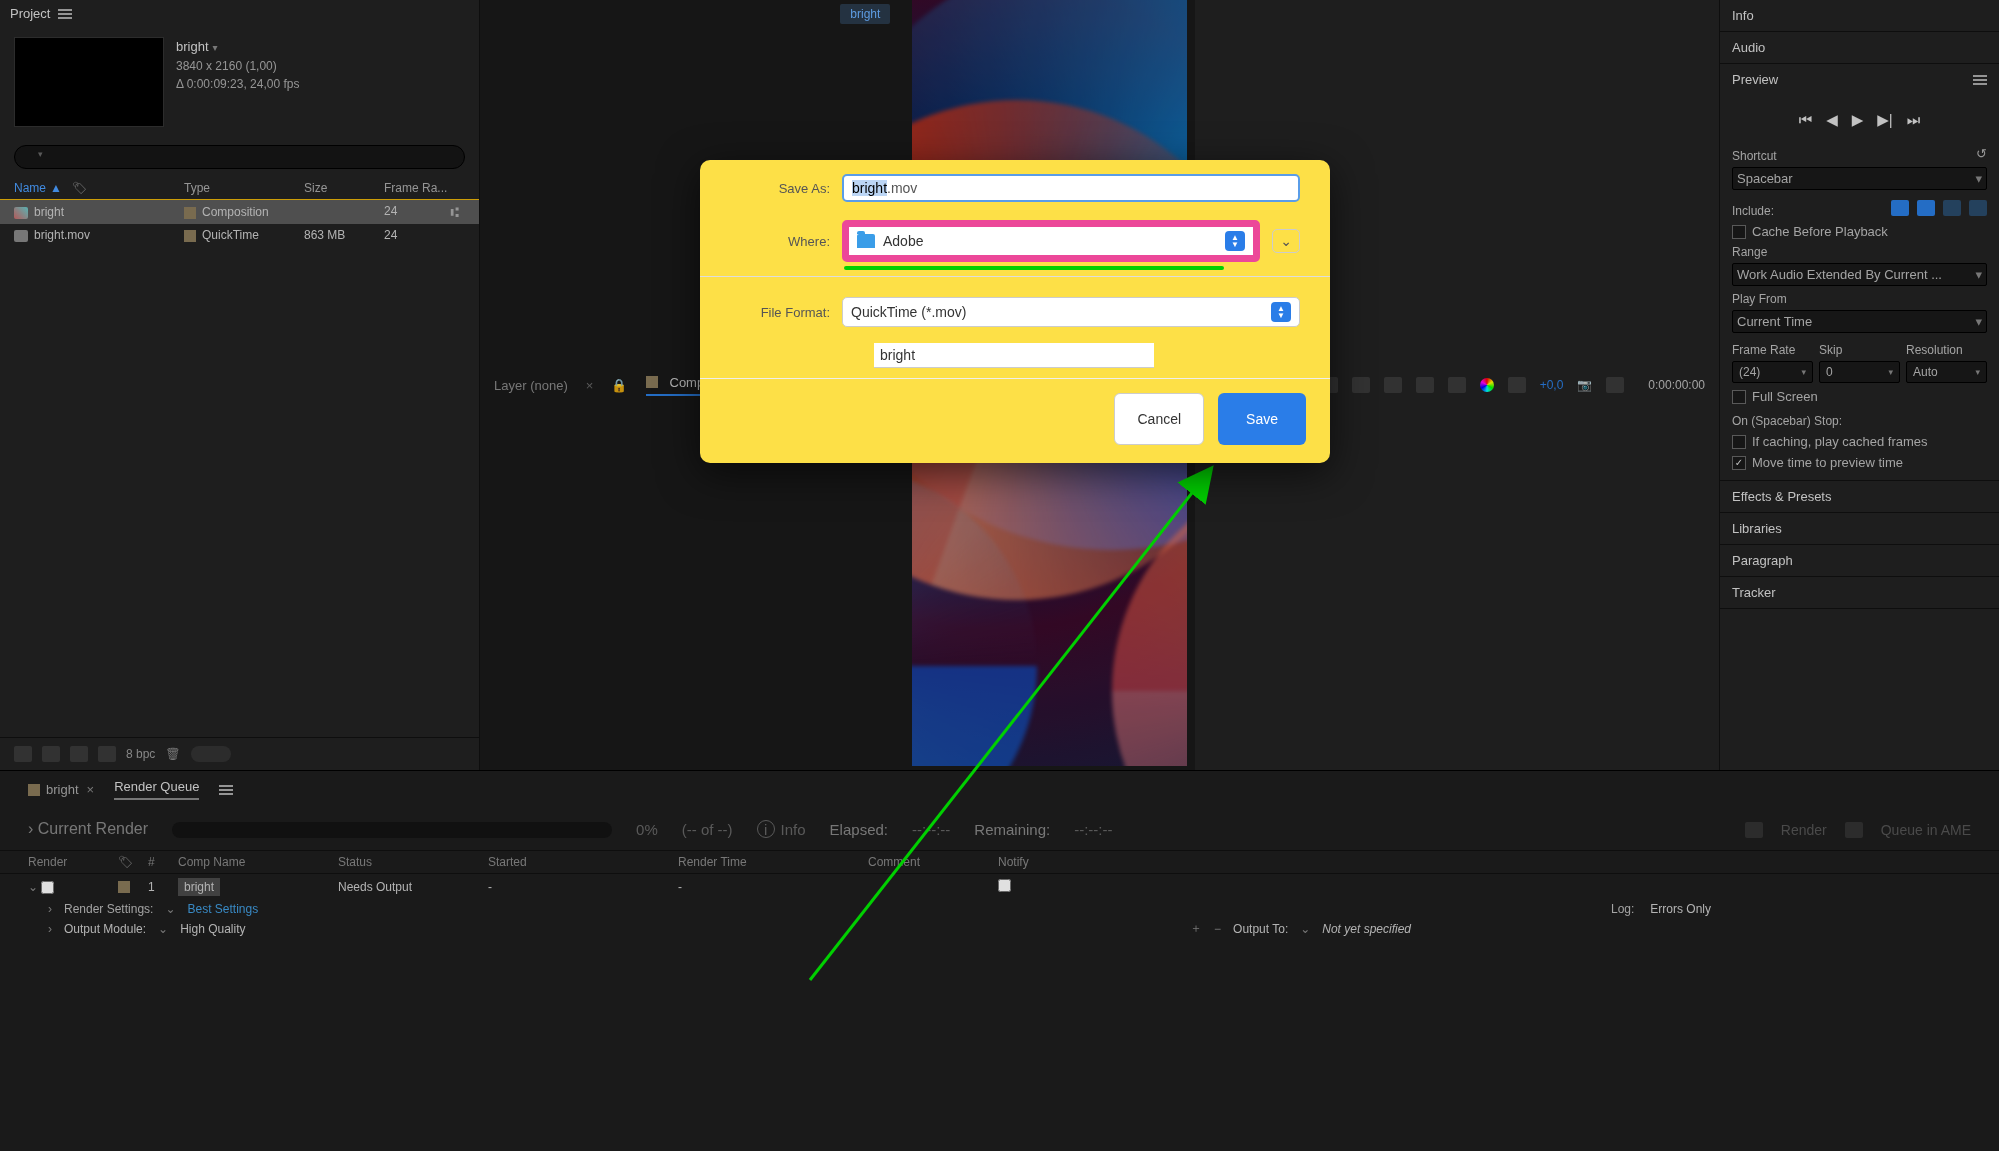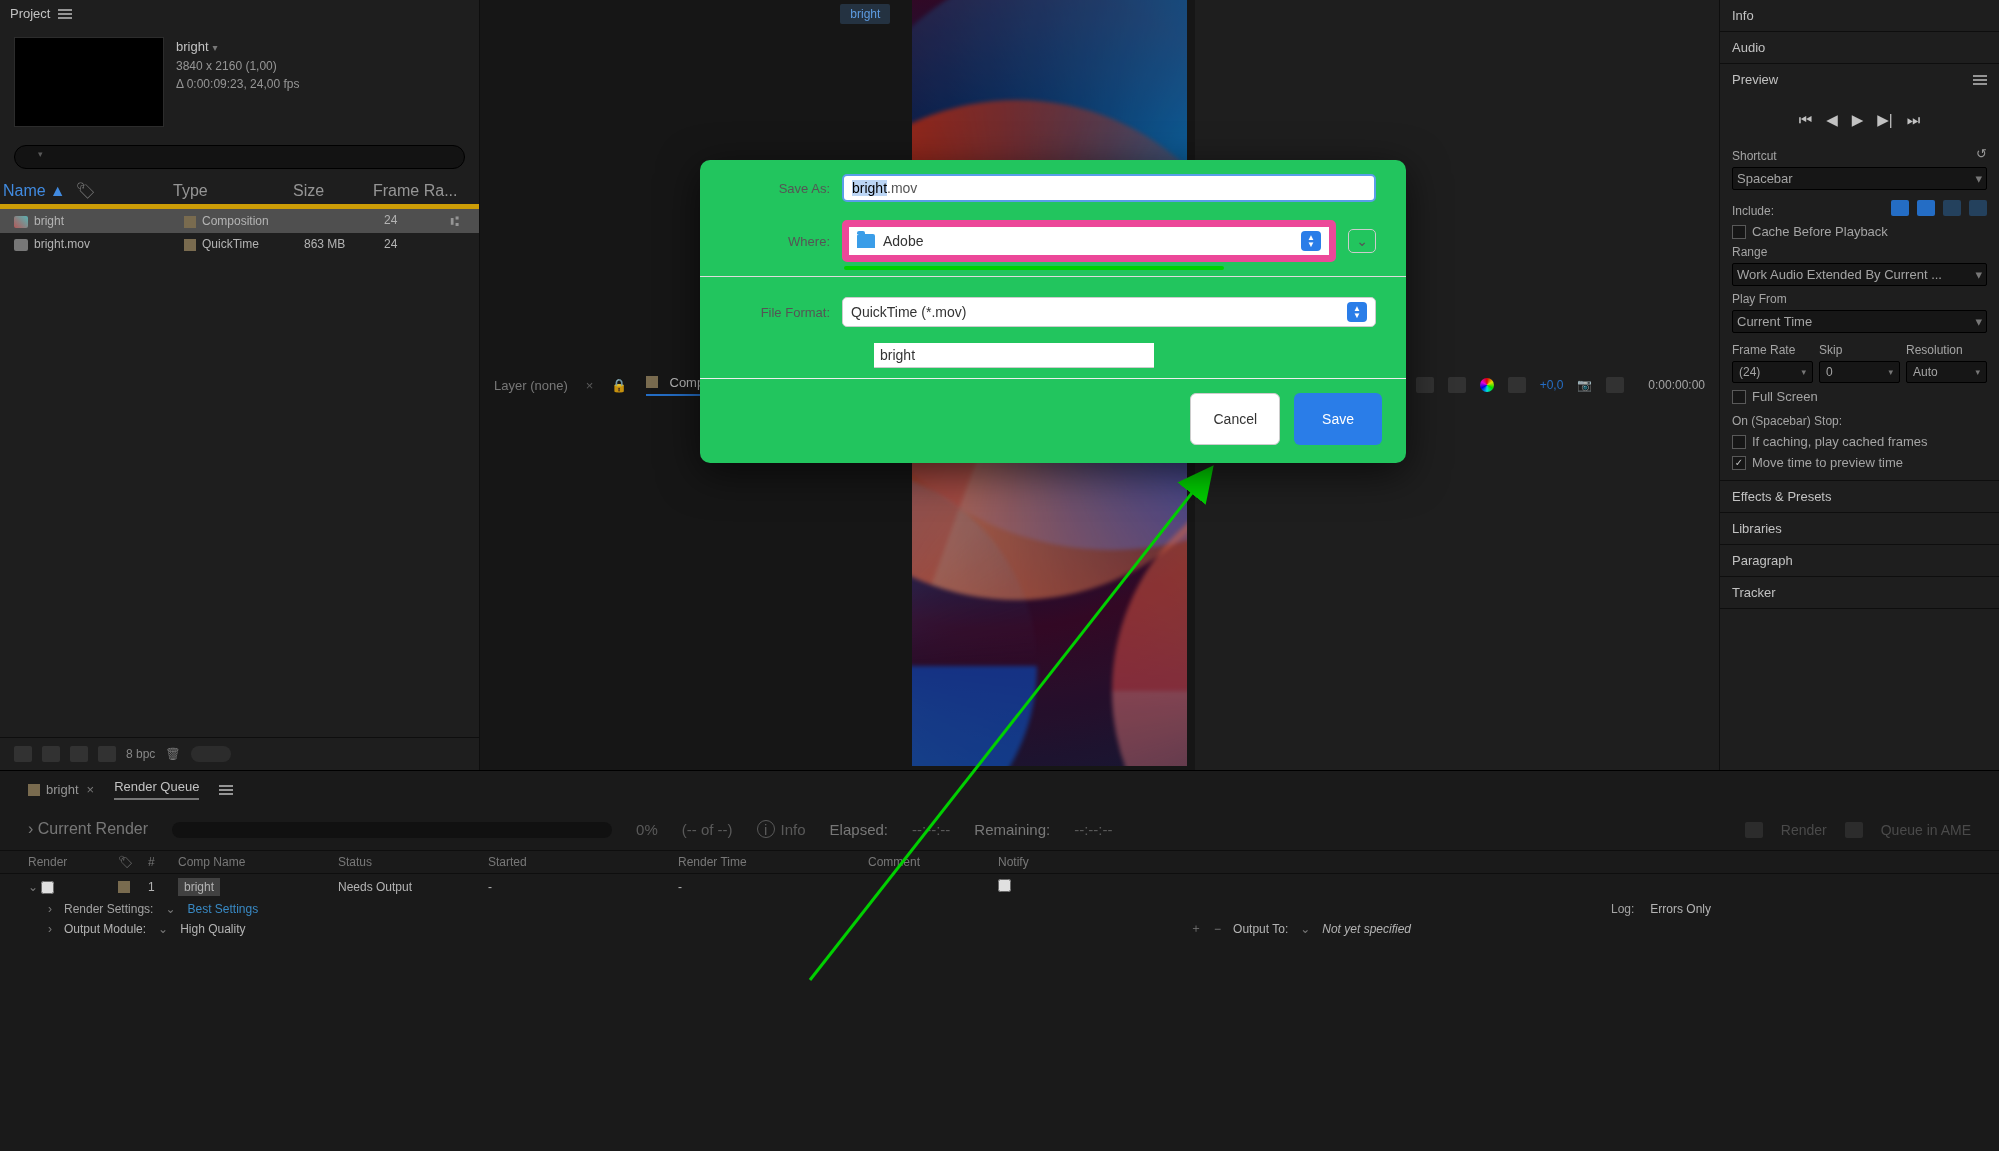--- a/index.html
+++ b/index.html
@@ -13,21 +13,21 @@
 .thumb-row { display: flex; gap: 12px; padding: 10px 14px; }
 .thumb { width: 150px; height: 90px; background: #000; border: 1px solid #333; }
 .thumb-meta { color: #aaa; font-size: 12px; line-height: 1.5; }
 .thumb-meta .name { color: #ddd; font-size: 13px; }
 .thumb-meta .name::after { content: "▾"; font-size: 10px; margin-left: 4px; color: #888; }
 .search-row { padding: 8px 14px; }
 .search-input { width: 100%; background: #161616; border: 1px solid #000; border-radius: 14px; padding: 4px 24px; color: #ccc; font-size: 12px; position: relative; }
 .search-wrap { position: relative; }
 .search-wrap::before { content: "⌕"; position: absolute; left: 22px; top: 9px; color: #888; font-size: 16px; }
 .search-wrap::after { content: "▾"; position: absolute; left: 38px; top: 12px; color: #666; font-size: 9px; }
-.table-headers { display: grid; grid-template-columns: 170px 120px 80px 1fr; padding: 4px 3px; color: #aaa; font-size: 16px; border-bottom: 5px solid #eab308; align-items: center; }
+.table-headers { display: grid; grid-template-columns: 170px 120px 80px 1fr; padding: 4px 14px; color: #aaa; font-size: 12px; border-bottom: 1px solid #eab308; align-items: center; }
 .table-headers .name-col { color: #4a9eff; display:flex; align-items:center; gap:4px;}
 .table-row { display: grid; grid-template-columns: 170px 120px 80px 1fr; padding: 4px 14px; align-items: center; color: #ccc; }
 .table-row.selected { background: #5a5a5a; }
 .row-icon { display: inline-block; width: 14px; height: 12px; margin-right: 6px; background: linear-gradient(45deg,#c66,#6cc); border-radius: 2px; vertical-align: middle; }
 .row-icon.file { background: #888; }
 .type-swatch { display:inline-block; width:12px; height:12px; background:#8a7a5a; margin-right:6px; vertical-align:middle; }
 .flow-icon { color:#aaa; font-size:14px; }
 .project-footer { margin-top: auto; display:flex; align-items:center; gap:10px; padding: 8px 14px; border-top:1px solid #111; color:#999; }
 .foot-ic { width:18px; height:16px; background:#3a3a3a; border-radius:2px; }
 .pill { width:40px; height:16px; background:#333; border-radius:8px; }
@@ -88,21 +88,21 @@
 .rq-sub { display:flex; align-items:center; gap:12px; padding:2px 28px 2px 48px; font-size:12px; color:#ccc;}
 .rq-sub .lbl { color:#bbb; }
 .rq-sub .val { color:#419de0;}
 .rq-sub .log-lbl { margin-left:auto; margin-right:4px; color:#bbb;}
 .rq-sub2 { display:flex; align-items:center; gap:12px; padding:2px 28px 2px 48px; font-size:12px; color:#ccc;}
 .rq-sub2 .ital { font-style:italic; color:#ccc;}
 .caret { color:#888; }
 .right-btns { margin-left:auto; display:flex; gap:18px; align-items:center; color:#555; font-size:14px; }
 .rb-ic { width:18px; height:16px; background:#333; border-radius:2px;}
 
-.dialog { position:absolute; left:700px; top:160px; width:706px; background:#22c55e; border-radius:10px; box-shadow: 0 10px 40px rgba(0,0,0,0.6); color:#333; font-size:14px; z-index:100; }
+.dialog { position:absolute; left:700px; top:160px; width:630px; background:#fde047; border-radius:10px; box-shadow: 0 10px 40px rgba(0,0,0,0.6); color:#333; font-size:14px; z-index:100; }
 .d-row { display:flex; align-items:center; gap:12px; padding: 14px 30px; }
 .d-lbl { width:100px; text-align:right; color:#555; font-size:13px;}
 .d-input { flex:1; border:2px solid #5a9de8; border-radius:5px; padding:4px 8px; font-size:14px; background:#fff; color:#000;}
 .d-input .ext { color:#555; }
 .where-dd { flex:1; border:7px solid #ec4899; border-radius:5px; padding:4px 8px; display:flex; align-items:center; gap:8px; background:#fff;}
 .where-dd .folder-ic { width:18px; height:14px; background:#3a9de8; border-radius:2px 2px 0 0; position:relative;}
 .where-dd .folder-ic::before { content:""; position:absolute; top:-3px; left:0; width:8px; height:3px; background:#3a9de8; border-radius:2px 2px 0 0;}
 .updown { background:#2a7de8; color:#fff; border-radius:4px; width:20px; height:20px; display:flex; flex-direction:column; align-items:center; justify-content:center; font-size:8px; line-height:7px;}
 .expand-btn { width:28px; height:24px; border:1px solid #ccc; border-radius:5px; display:flex; align-items:center; justify-content:center; color:#555;}
 .green-underline { height:4px; background:#00d000; margin: -10px 30px 0 144px; border-radius:2px; width:380px; }

